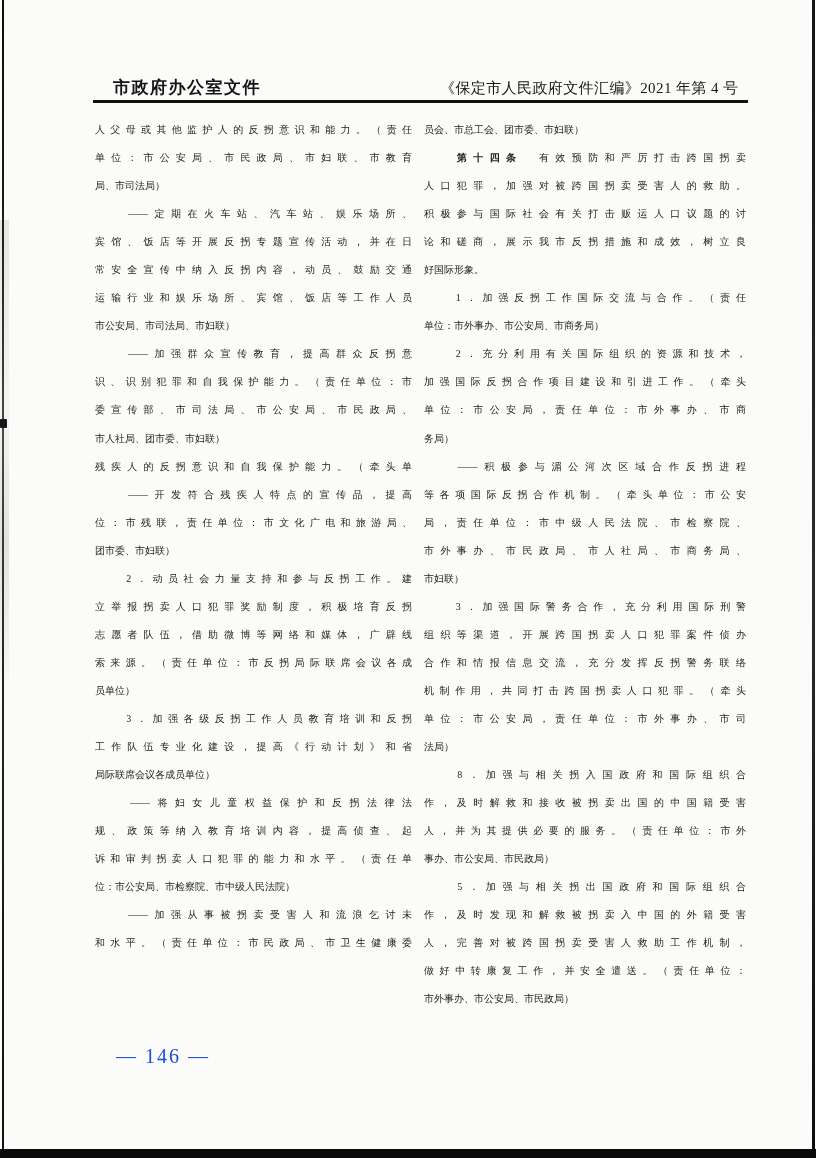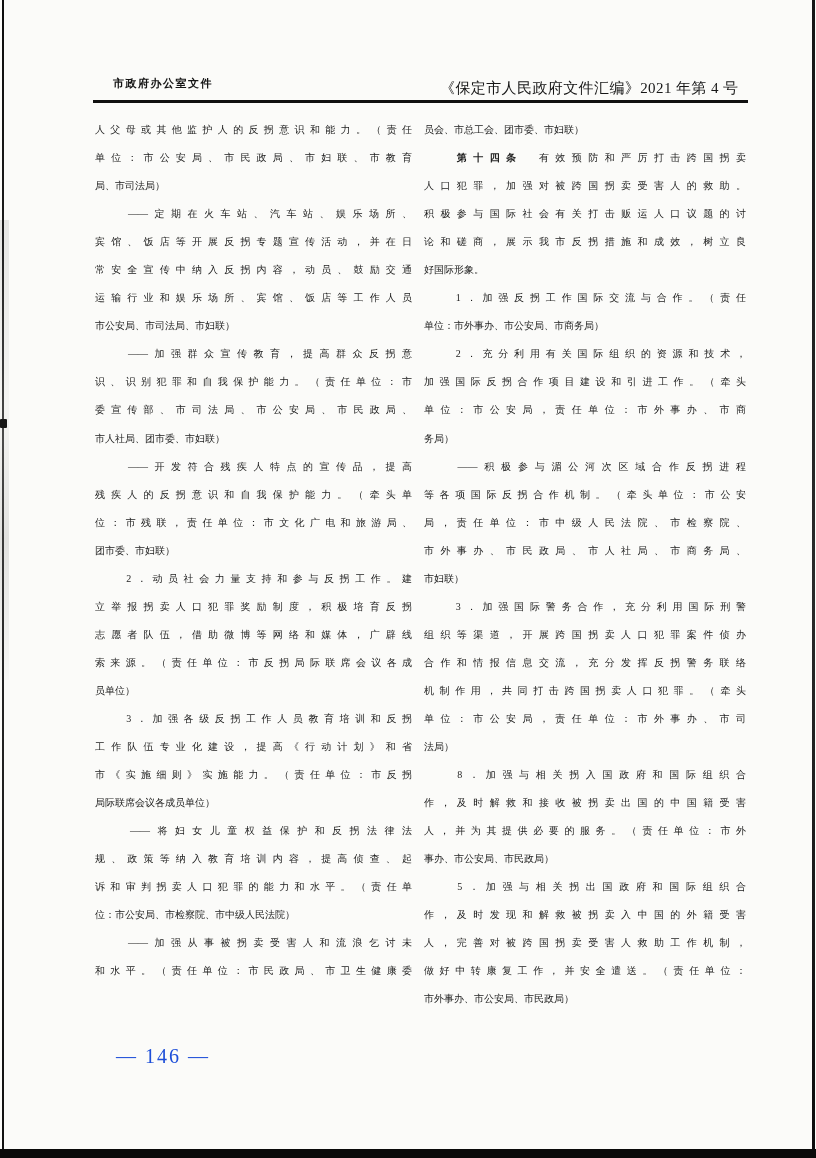--- a/index.html
+++ b/index.html
@@ -19,21 +19,21 @@
                 background: linear-gradient(180deg, rgba(40,40,40,0.10), rgba(40,40,40,0.03) 40%, rgba(40,40,40,0.12) 70%, rgba(40,40,40,0.02)); }
   .edge-right { position: absolute; left: 812px; top: 0; width: 3px; height: 100%;
                 background: linear-gradient(180deg,#151515 0%,#2a2a2a 50%,#0c0c0c 100%); }
   .edge-bottom{ position: absolute; left: 0; bottom: 0; width: 100%; height: 9px; background: #0a0a0a; }
   .edge-tick  { position: absolute; left: 0; top: 419px; width: 7px; height: 9px; background: #161616; border-radius: 1px; }
 
   
   .hdr-left {
     position: absolute; left: 113px; top: 76px;
     font-family: "Liberation Sans", "DejaVu Sans", sans-serif;
-    font-weight: bold; font-size: 11px; letter-spacing: 1.5px; color: #141414;
+    font-weight: bold; font-size: 17px; letter-spacing: 1.5px; color: #141414;
   }
   .hdr-right {
     position: absolute; left: 440px; top: 79px; width: 308px;
     font-size: 15px; letter-spacing: 0.4px; color: #161616;
     white-space: nowrap;
   }
   .hdr-rule { position: absolute; left: 93px; top: 100px; width: 655px; height: 3px; background: #101010; }
 
   
   .col { position: absolute; top: 116px; font-size: 10px; color: #1c1c1c; }
@@ -67,32 +67,31 @@
       <div class="line">局、市司法局）</div>
       <div class="line just">　　——定期在火车站、汽车站、娱乐场所、</div>
       <div class="line just">宾馆、饭店等开展反拐专题宣传活动，并在日</div>
       <div class="line just">常安全宣传中纳入反拐内容，动员、鼓励交通</div>
       <div class="line just">运输行业和娱乐场所、宾馆、饭店等工作人员</div>
       <div class="line">市公安局、市司法局、市妇联）</div>
       <div class="line just">　　——加强群众宣传教育，提高群众反拐意</div>
       <div class="line just">识、识别犯罪和自我保护能力。（责任单位：市</div>
       <div class="line just">委宣传部、市司法局、市公安局、市民政局、</div>
       <div class="line">市人社局、团市委、市妇联）</div>
+      <div class="line just">残疾人的反拐意识和自我保护能力。（牵头单</div>
       <div class="line just">　　——开发符合残疾人特点的宣传品，提高</div>
-      <div class="line just">残疾人的反拐意识和自我保护能力。（牵头单</div>
       <div class="line just">位：市残联，责任单位：市文化广电和旅游局、</div>
       <div class="line">团市委、市妇联）</div>
       <div class="line just">　　2．动员社会力量支持和参与反拐工作。建</div>
       <div class="line just">立举报拐卖人口犯罪奖励制度，积极培育反拐</div>
       <div class="line just">志愿者队伍，借助微博等网络和媒体，广辟线</div>
       <div class="line just">索来源。（责任单位：市反拐局际联席会议各成</div>
       <div class="line">员单位）</div>
       <div class="line just">　　3．加强各级反拐工作人员教育培训和反拐</div>
       <div class="line just">工作队伍专业化建设，提高《行动计划》和省</div>
-      <div class="line just">市《实施细则》实施能力。（责任单位：市反拐</div>
       <div class="line">局际联席会议各成员单位）</div>
       <div class="line just">　　——将妇女儿童权益保护和反拐法律法</div>
       <div class="line just">规、政策等纳入教育培训内容，提高侦查、起</div>
       <div class="line just">诉和审判拐卖人口犯罪的能力和水平。（责任单</div>
       <div class="line">位：市公安局、市检察院、市中级人民法院）</div>
       <div class="line just">　　——加强从事被拐卖受害人和流浪乞讨未</div>
       <div class="line just">和水平。（责任单位：市民政局、市卫生健康委</div>
     </div>
   <div class="col col-right" id="col-right">
       <div class="line">员会、市总工会、团市委、市妇联）</div>

